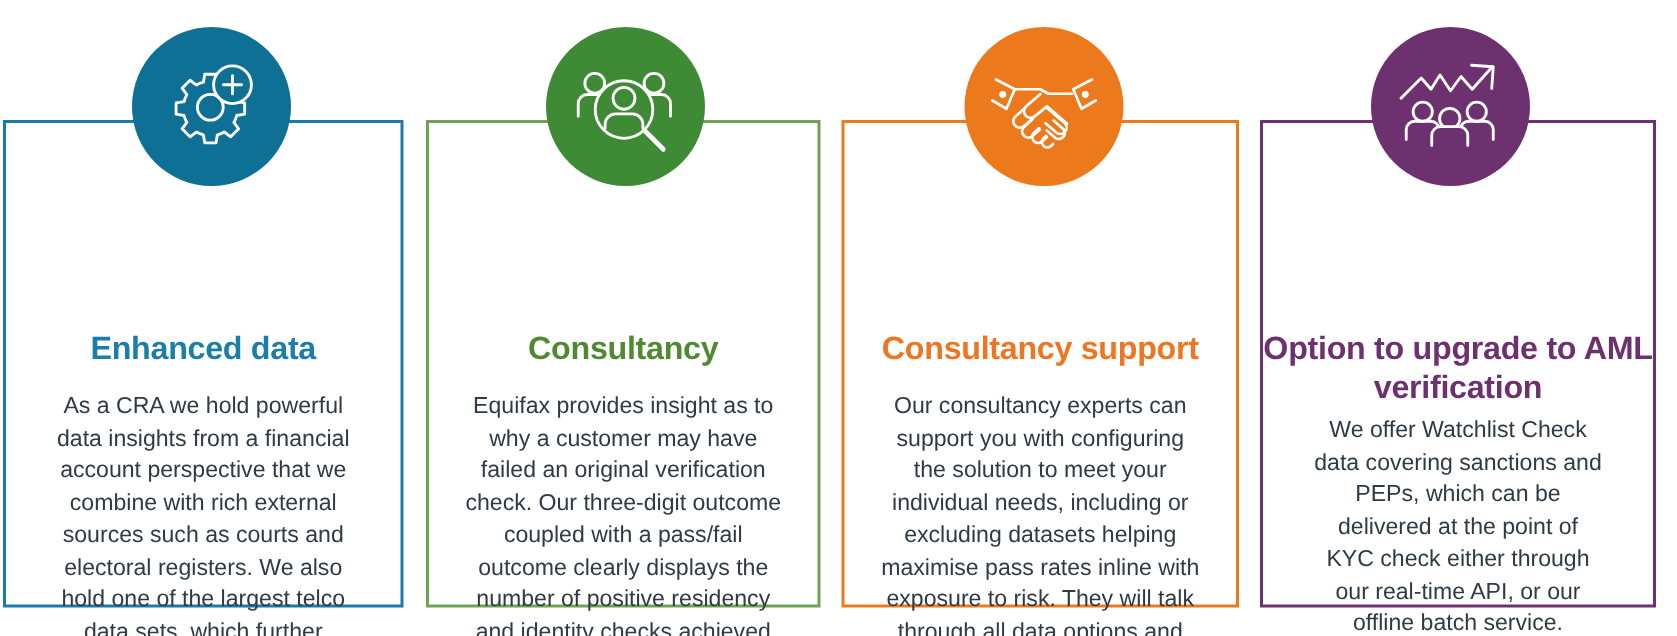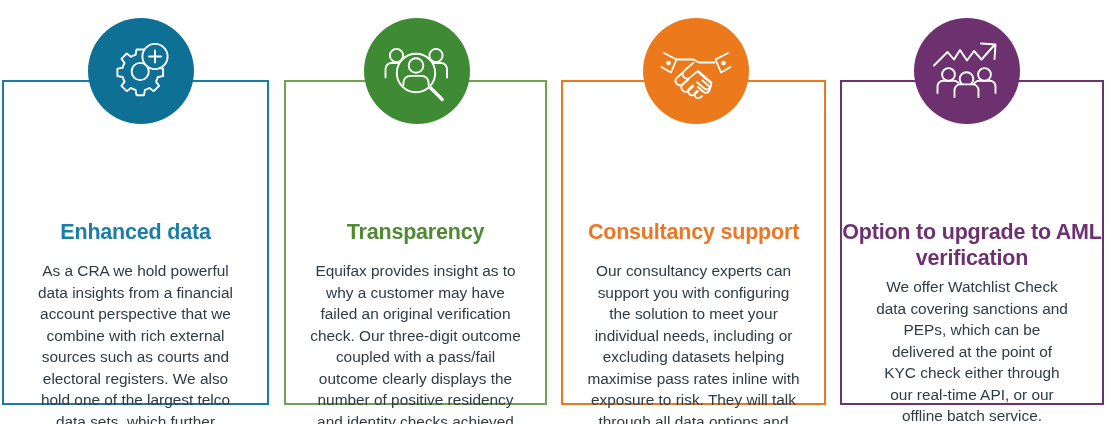--- a/index.html
+++ b/index.html
@@ -92,21 +92,21 @@
 combine with rich external
 sources such as courts and
 electoral registers. We also
 hold one of the largest telco
 data sets, which further
 enables us to verify identities
 &amp; addresses.</div>
   </div>
 
   <div class="card card-2">
-    <div class="card-title title-2">Transparency</div>
+    <div class="card-title title-2">Consultancy</div>
     <div class="card-body body-2">Equifax provides insight as to
 why a customer may have
 failed an original verification
 check. Our three-digit outcome
 coupled with a pass/fail
 outcome clearly displays the
 number of positive residency
 and identity checks achieved
 and also highlights the
 presence of risk indicators.</div>

